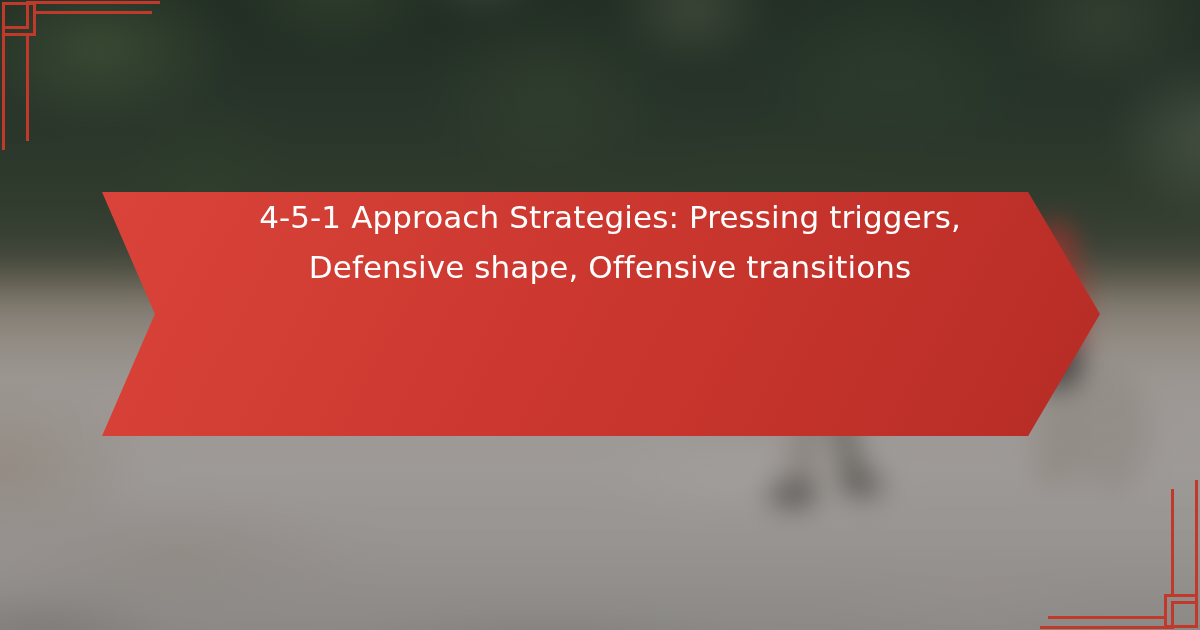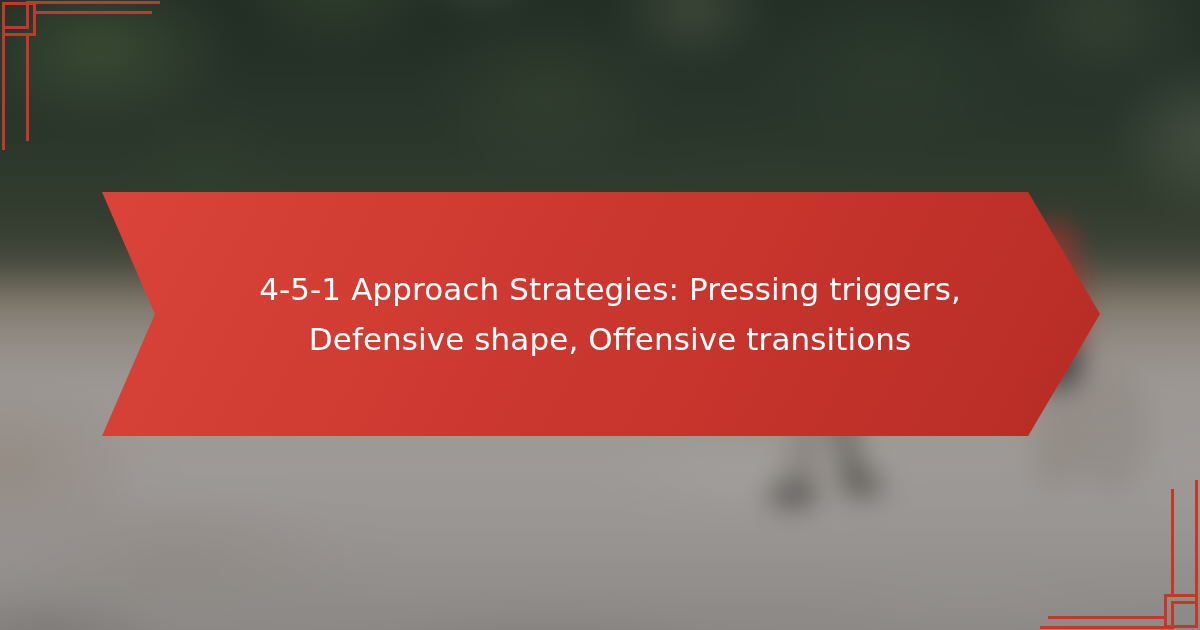--- a/index.html
+++ b/index.html
@@ -121,21 +121,20 @@
   #banner {
     position: absolute;
     left: 102px;
     top: 192px;
     width: 998px;
     height: 244px;
     background: linear-gradient(118deg, #d9433a 0%, #d13c33 28%, #c8352d 58%, #bb2f28 88%, #b62b25 100%);
     -webkit-clip-path: polygon(0% 0%, 92.8% 0%, 100% 50%, 92.8% 100%, 0% 100%, 5.3% 50%);
     clip-path: polygon(0% 0%, 92.8% 0%, 100% 50%, 92.8% 100%, 0% 100%, 5.3% 50%);
     display: flex;
-    align-items: center;
     justify-content: center;
   }
   #banner-title {
     width: 790px;
     margin-left: 18px;
     color: #ffffff;
     font-size: 31px;
     line-height: 1.62;
     text-align: center;
     font-weight: 400;

